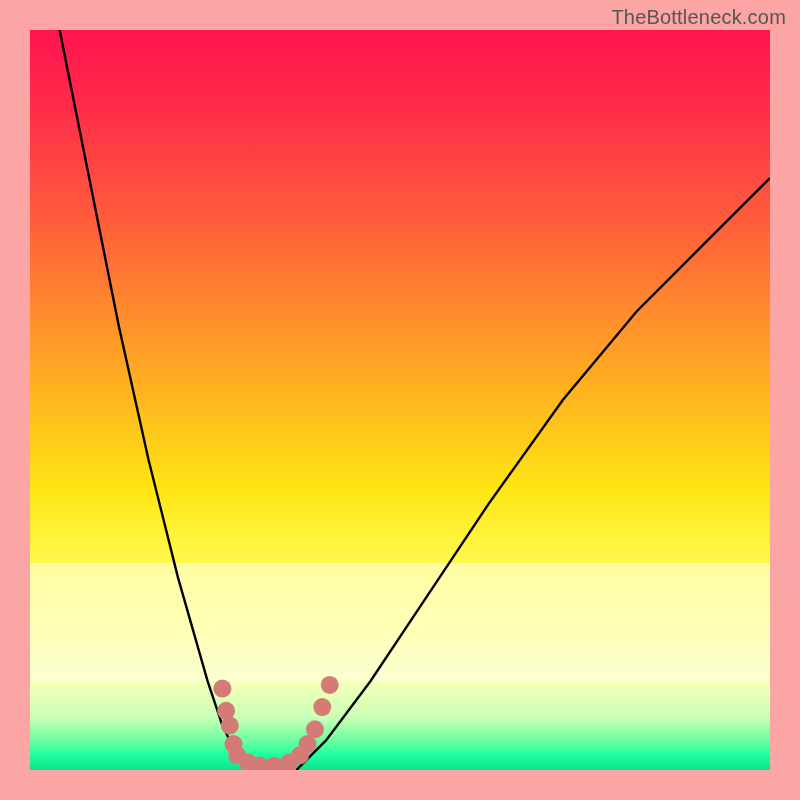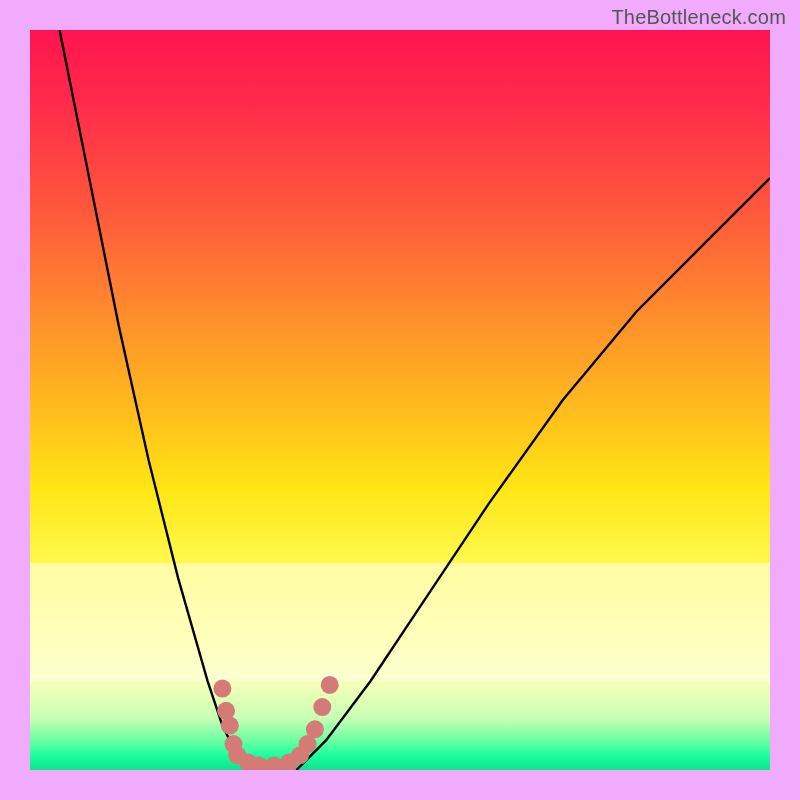--- a/index.html
+++ b/index.html
@@ -6,21 +6,21 @@
     margin: 0;
     padding: 0;
     width: 800px;
     height: 800px;
     overflow: hidden;
     font-family: Arial, Helvetica, sans-serif;
   }
   .frame {
     width: 800px;
     height: 800px;
-    background: #f0abfc;
+    background: #fca5a5;
     position: relative;
   }
   .plot-area {
     position: absolute;
     left: 30px;
     top: 30px;
     width: 740px;
     height: 740px;
     overflow: hidden;
   }

